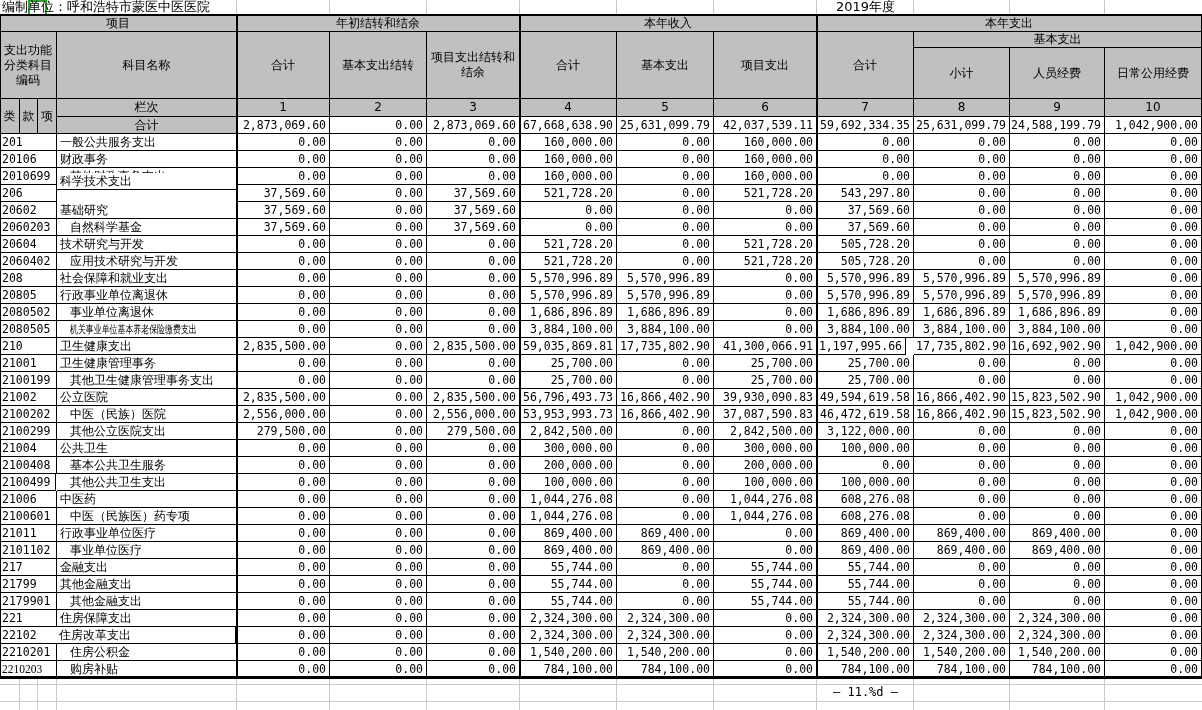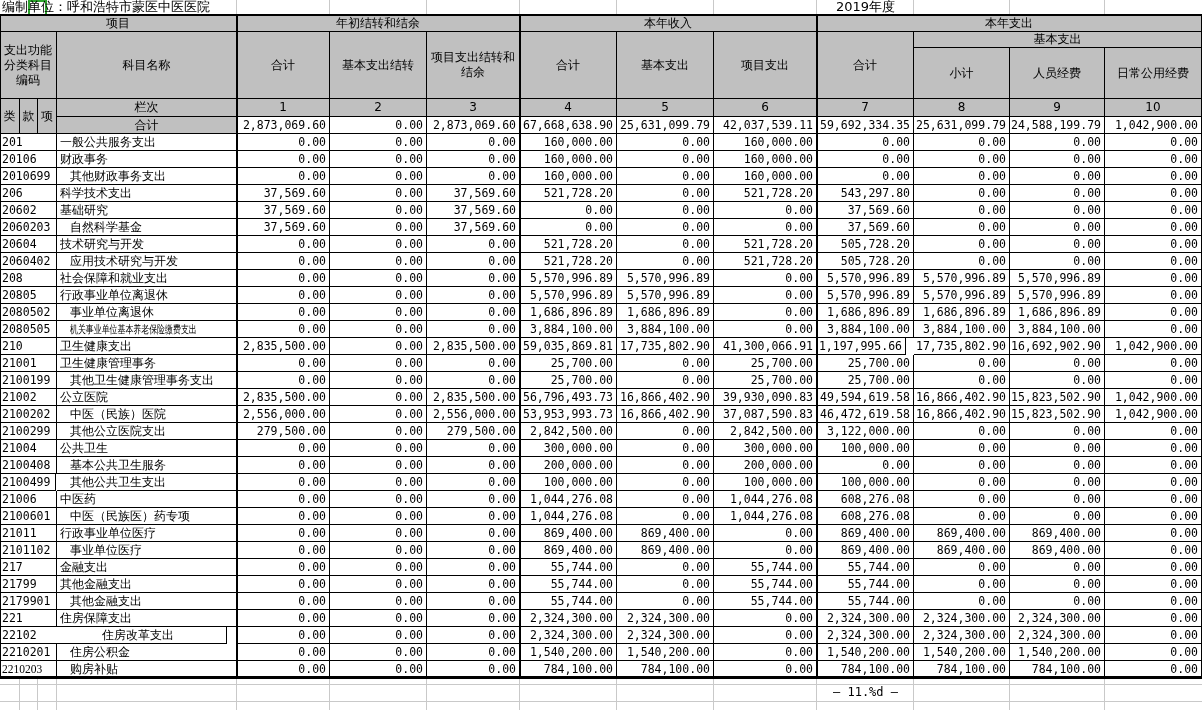--- a/index.html
+++ b/index.html
@@ -125,21 +125,21 @@
     <div class="cell num" style="left: 330px; width: 97px; top: 168px; height: 17px;">0.00</div>
     <div class="cell num" style="left: 427px; width: 93px; top: 168px; height: 17px;">0.00</div>
     <div class="cell num" style="left: 520px; width: 97px; top: 168px; height: 17px;">160,000.00</div>
     <div class="cell num" style="left: 617px; width: 97px; top: 168px; height: 17px;">0.00</div>
     <div class="cell num" style="left: 714px; width: 103px; top: 168px; height: 17px;">160,000.00</div>
     <div class="cell num" style="left: 817px; width: 97px; top: 168px; height: 17px;">0.00</div>
     <div class="cell num" style="left: 914px; width: 96px; top: 168px; height: 17px;">0.00</div>
     <div class="cell num" style="left: 1010px; width: 95px; top: 168px; height: 17px;">0.00</div>
     <div class="cell num" style="left: 1105px; width: 97px; top: 168px; height: 17px;">0.00</div>
     <div class="cell code" style="left: 0px; width: 57px; top: 185px; height: 17px;">206</div>
-    <div class="cell txt ind0" style="left: 57px; width: 180px; top: 185px; height: 17px;">
+    <div class="cell txt ind0" style="left: 57px; width: 180px; top: 173px; height: 17px;">
       <span>科学技术支出</span>
     </div>
     <div class="cell num" style="left: 237px; width: 93px; top: 185px; height: 17px;">37,569.60</div>
     <div class="cell num" style="left: 330px; width: 97px; top: 185px; height: 17px;">0.00</div>
     <div class="cell num" style="left: 427px; width: 93px; top: 185px; height: 17px;">37,569.60</div>
     <div class="cell num" style="left: 520px; width: 97px; top: 185px; height: 17px;">521,728.20</div>
     <div class="cell num" style="left: 617px; width: 97px; top: 185px; height: 17px;">0.00</div>
     <div class="cell num" style="left: 714px; width: 103px; top: 185px; height: 17px;">521,728.20</div>
     <div class="cell num" style="left: 817px; width: 97px; top: 185px; height: 17px;">543,297.80</div>
     <div class="cell num" style="left: 914px; width: 96px; top: 185px; height: 17px;">0.00</div>
@@ -489,21 +489,21 @@
     <div class="cell num" style="left: 330px; width: 97px; top: 610px; height: 17px;">0.00</div>
     <div class="cell num" style="left: 427px; width: 93px; top: 610px; height: 17px;">0.00</div>
     <div class="cell num" style="left: 520px; width: 97px; top: 610px; height: 17px;">2,324,300.00</div>
     <div class="cell num" style="left: 617px; width: 97px; top: 610px; height: 17px;">2,324,300.00</div>
     <div class="cell num" style="left: 714px; width: 103px; top: 610px; height: 17px;">0.00</div>
     <div class="cell num" style="left: 817px; width: 97px; top: 610px; height: 17px;">2,324,300.00</div>
     <div class="cell num" style="left: 914px; width: 96px; top: 610px; height: 17px;">2,324,300.00</div>
     <div class="cell num" style="left: 1010px; width: 95px; top: 610px; height: 17px;">2,324,300.00</div>
     <div class="cell num" style="left: 1105px; width: 97px; top: 610px; height: 17px;">0.00</div>
     <div class="cell code" style="left: 0px; width: 57px; top: 627px; height: 17px;">22102</div>
-    <div class="cell txt ind0" style="left: 47px; width: 180px; top: 627px; height: 17px; justify-content: center;">
+    <div class="cell txt ind0" style="left: 56px; width: 180px; top: 627px; height: 17px;">
       <span>住房改革支出</span>
     </div>
     <div class="cell num" style="left: 237px; width: 93px; top: 627px; height: 17px;">0.00</div>
     <div class="cell num" style="left: 330px; width: 97px; top: 627px; height: 17px;">0.00</div>
     <div class="cell num" style="left: 427px; width: 93px; top: 627px; height: 17px;">0.00</div>
     <div class="cell num" style="left: 520px; width: 97px; top: 627px; height: 17px;">2,324,300.00</div>
     <div class="cell num" style="left: 617px; width: 97px; top: 627px; height: 17px;">2,324,300.00</div>
     <div class="cell num" style="left: 714px; width: 103px; top: 627px; height: 17px;">0.00</div>
     <div class="cell num" style="left: 817px; width: 97px; top: 627px; height: 17px;">2,324,300.00</div>
     <div class="cell num" style="left: 914px; width: 96px; top: 627px; height: 17px;">2,324,300.00</div>

